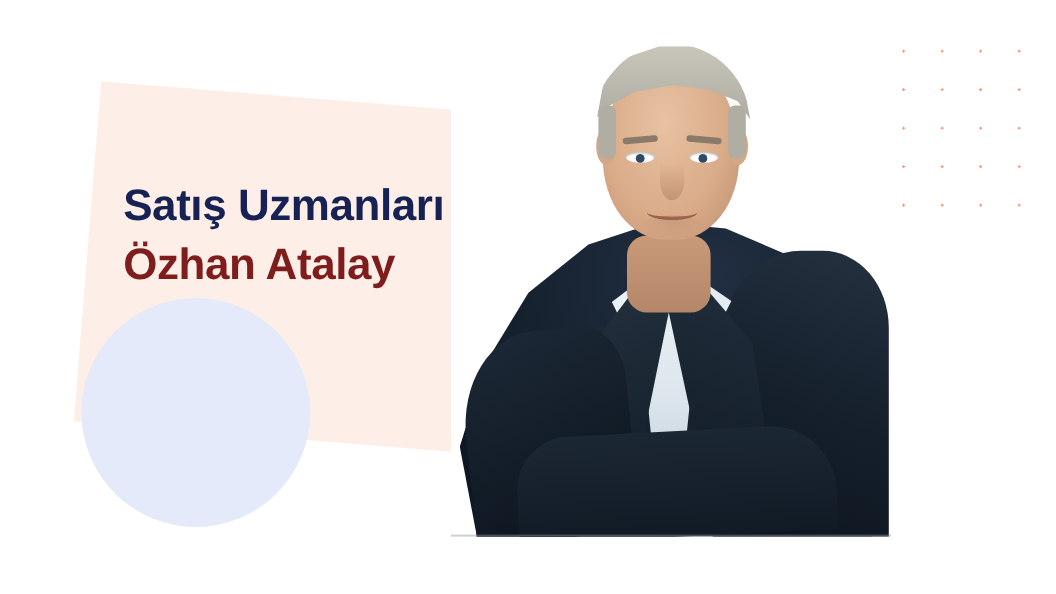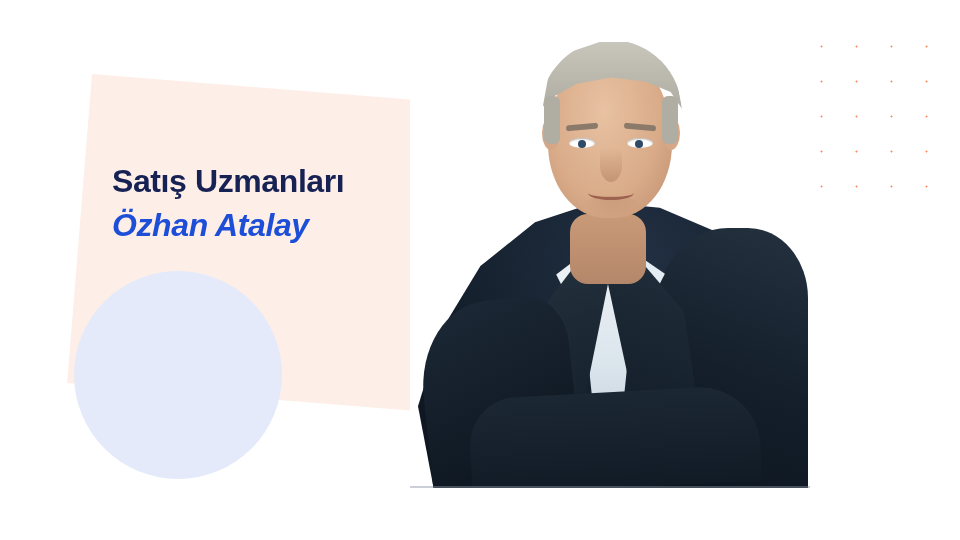--- a/index.html
+++ b/index.html
@@ -51,25 +51,25 @@
   
   .headline {
     position: absolute;
     left: 112px; top: 160px;
     width: 420px;
     line-height: 1.36;
     letter-spacing: -0.4px;
   }
   .headline .line {
     display: block;
-    font-size: 32px;
+    font-size: 40px;
     font-weight: 700;
   }
   .line-primary { color: #162253; }
-  .line-accent  { color: #1d4ed8; font-style: italic; }
+  .line-accent  { color: #7f1d1d; }
 
   
   .portrait {
     position: absolute;
     left: 410px; top: 0px;
     width: 400px; height: 488px;
     overflow: hidden;
   }
   .ph-bg { position:absolute; inset:0; background:#ffffff; }
 

